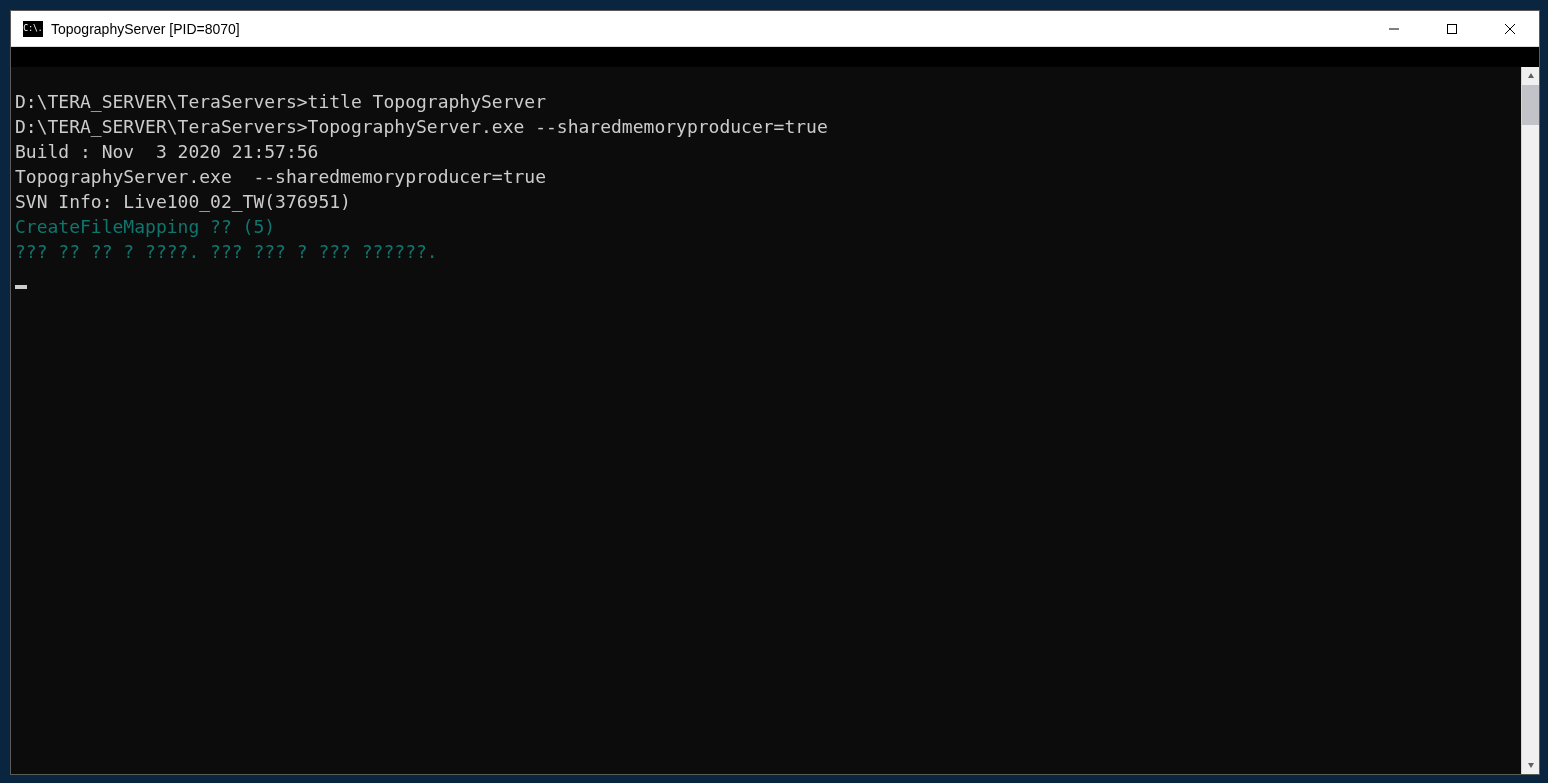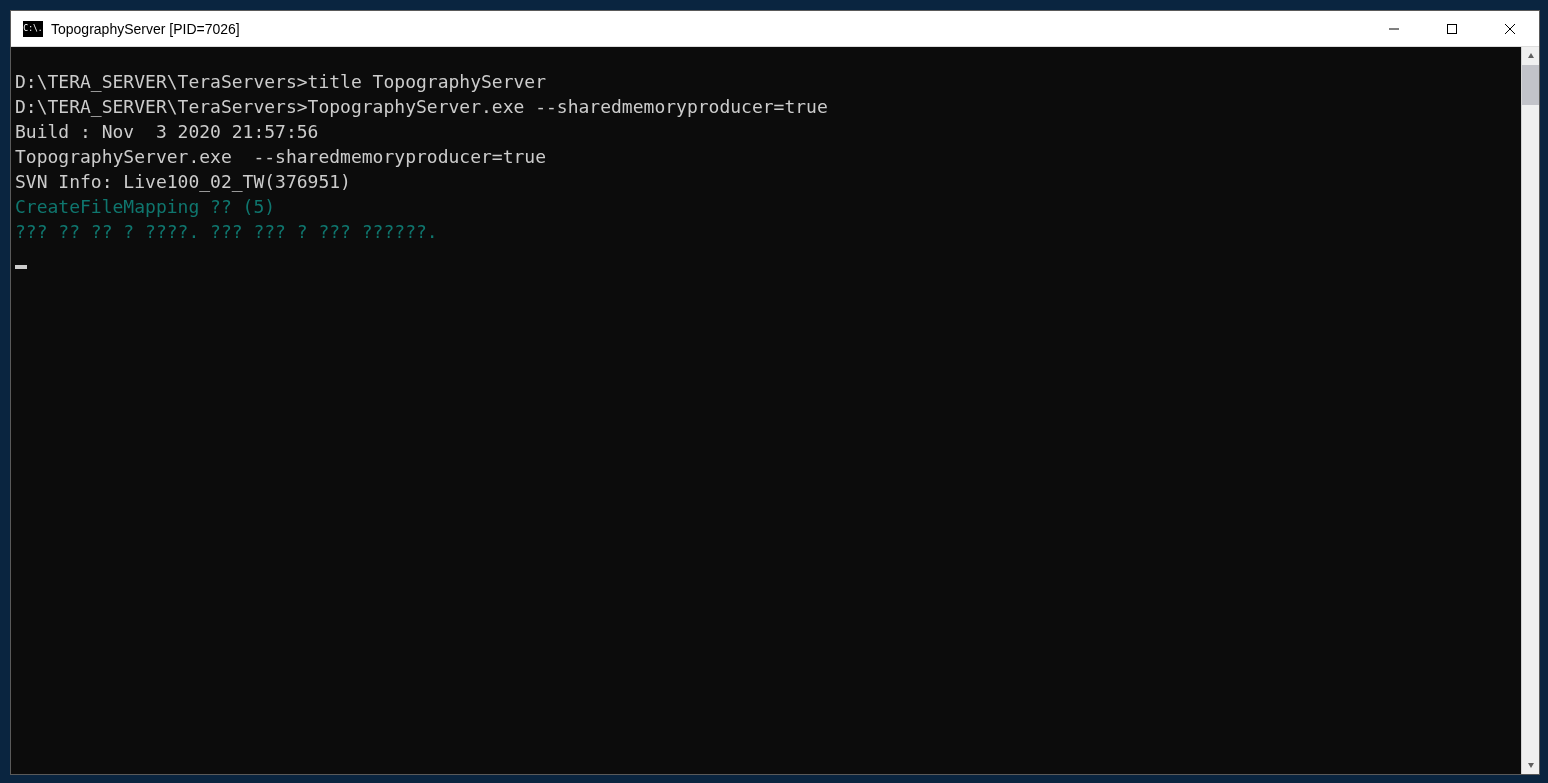--- a/index.html
+++ b/index.html
@@ -64,20 +64,21 @@
       justify-content: center;
       cursor: pointer;
       color: #000;
     }
     .tbtn svg { width: 12px; height: 12px; stroke: currentColor; fill: none; stroke-width: 1; }
     .client {
       flex: 1;
       display: flex;
       background: #0c0c0c;
       position: relative;
+      margin-top: 20px;
     }
     .terminal {
       flex: 1;
       padding: 22px 6px 6px 4px;
       font-family: "Consolas", "Lucida Console", monospace;
       font-size: 18px;
       line-height: 25px;
       color: #cccccc;
       white-space: pre;
       overflow: hidden;
@@ -126,21 +127,21 @@
   </style>
 </head>
 <body>
 
 <div class="window">
   <div class="titlebar">
     <div class="titlebar-left">
       <div class="titlebar-icon">
         <span>C:\.</span>
       </div>
-      <div class="titlebar-title">TopographyServer [PID=7026]</div>
+      <div class="titlebar-title">TopographyServer [PID=8070]</div>
     </div>
     <div class="titlebar-buttons">
       <div class="tbtn">
         <svg viewBox="0 0 12 12">
             <line x1="1" y1="6" x2="11" y2="6"></line>
           </svg>
       </div>
       <div class="tbtn">
         <svg viewBox="0 0 12 12">
             <rect x="1.5" y="1.5" width="9" height="9"></rect>

